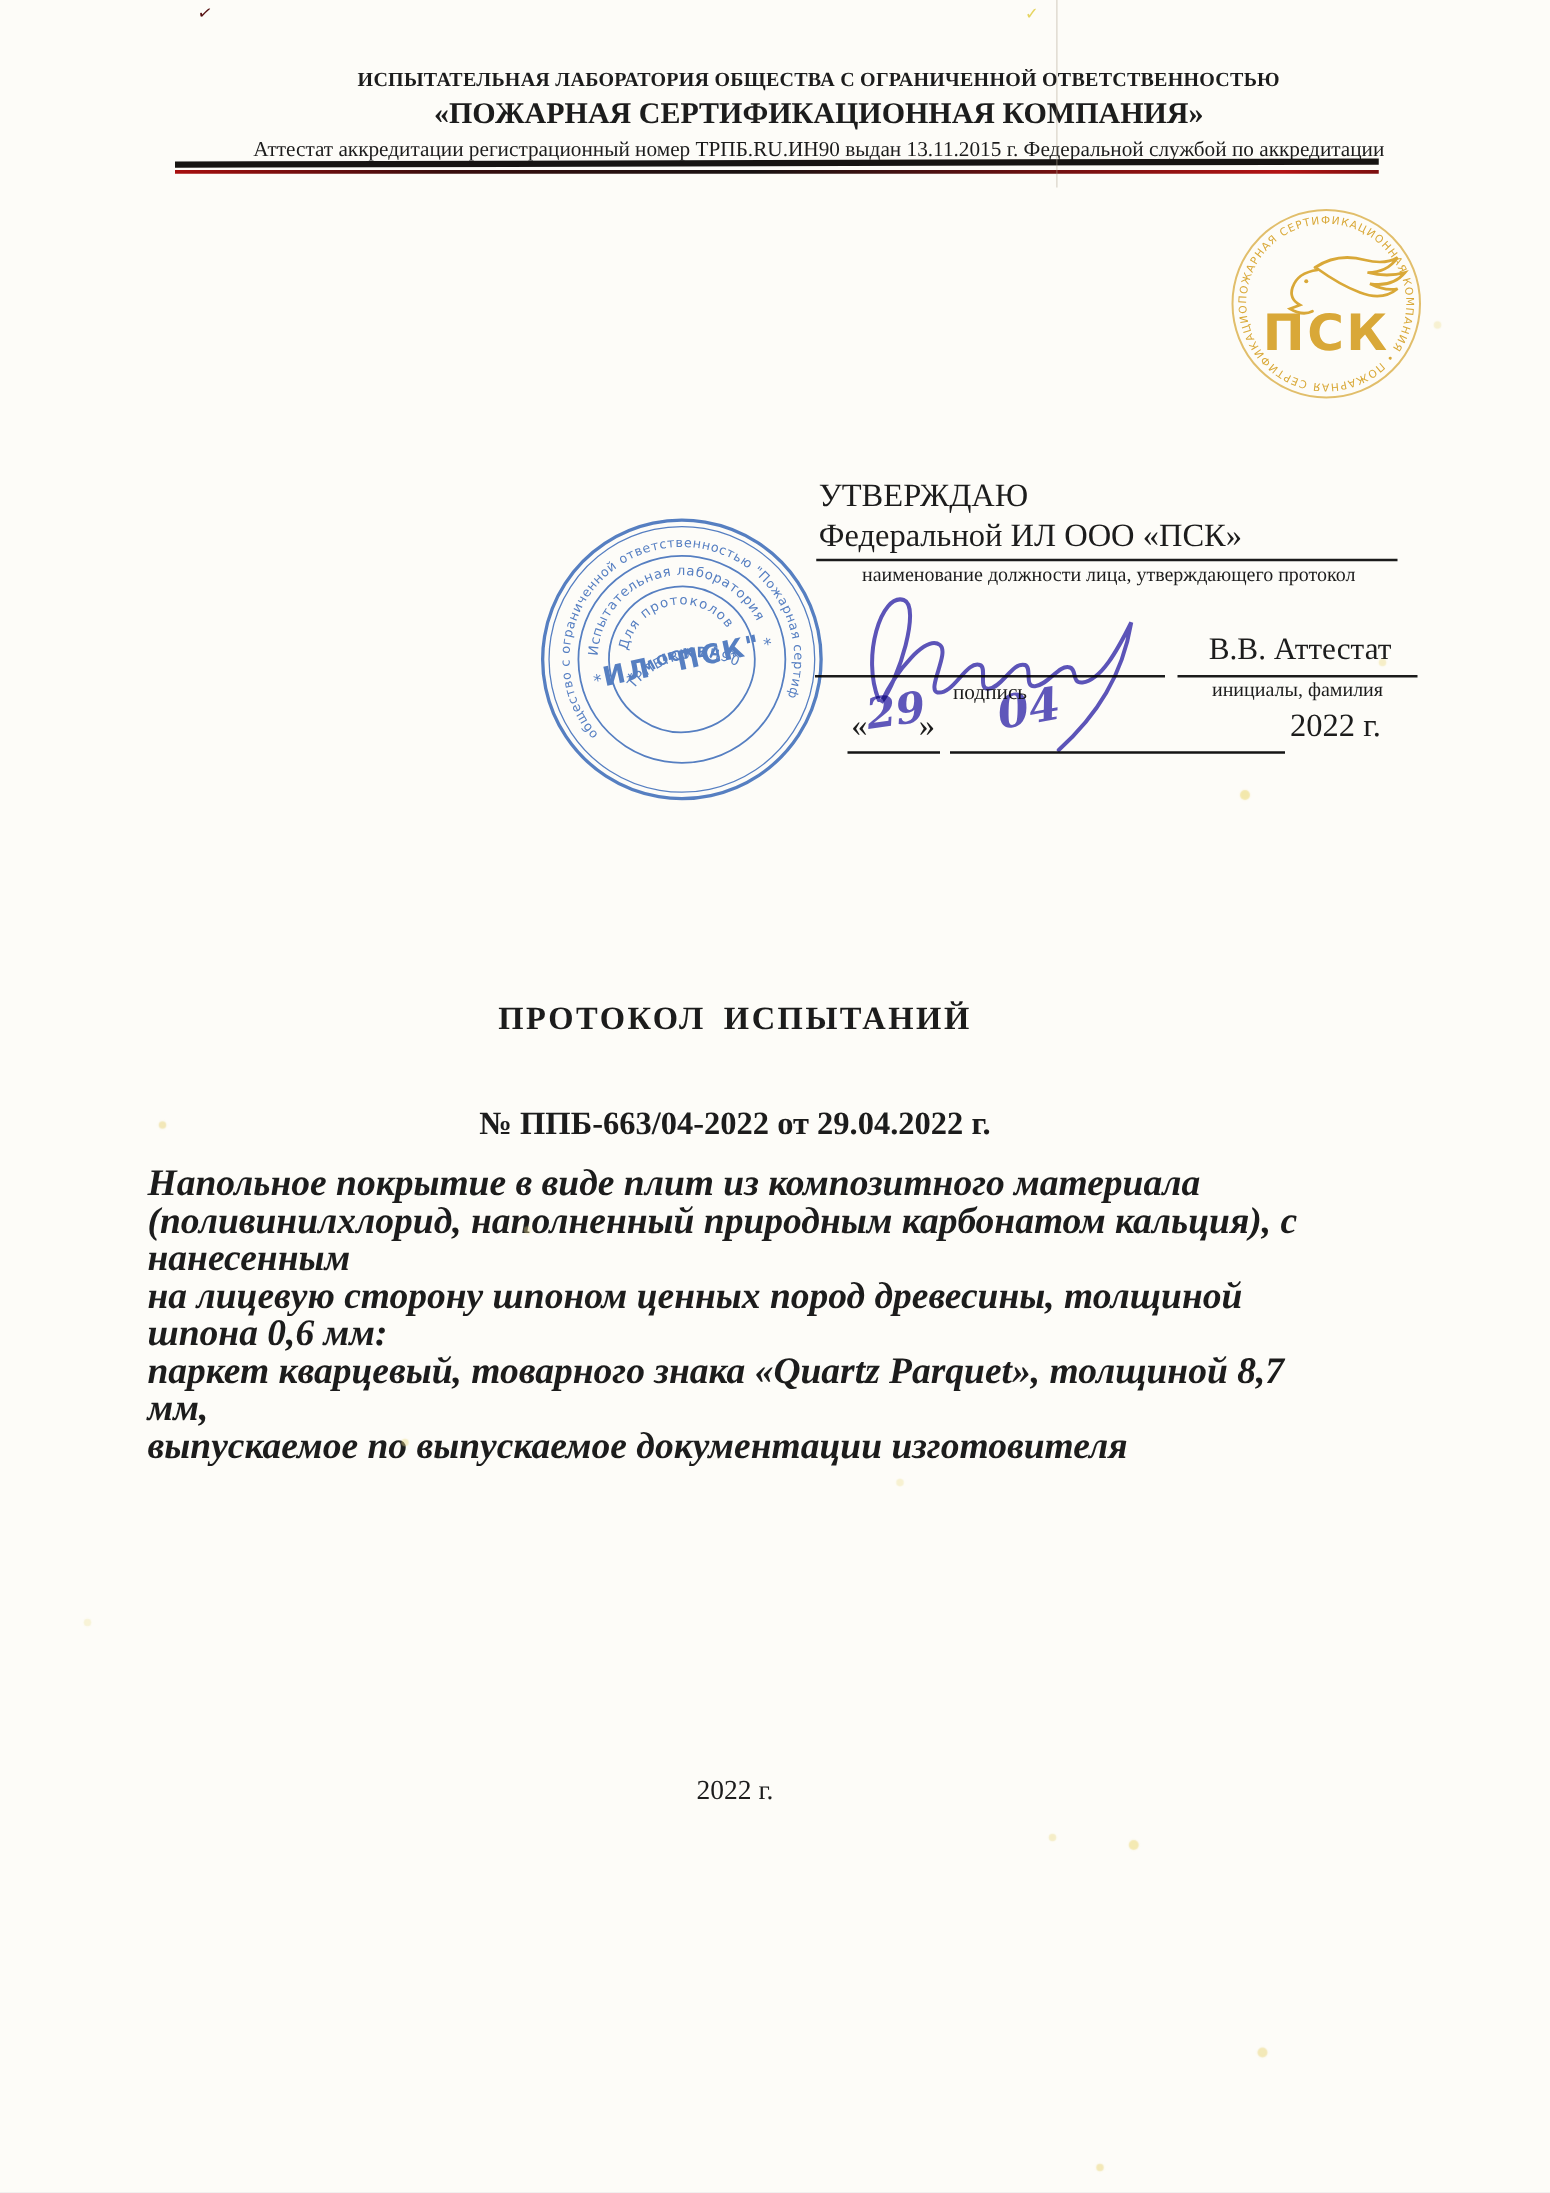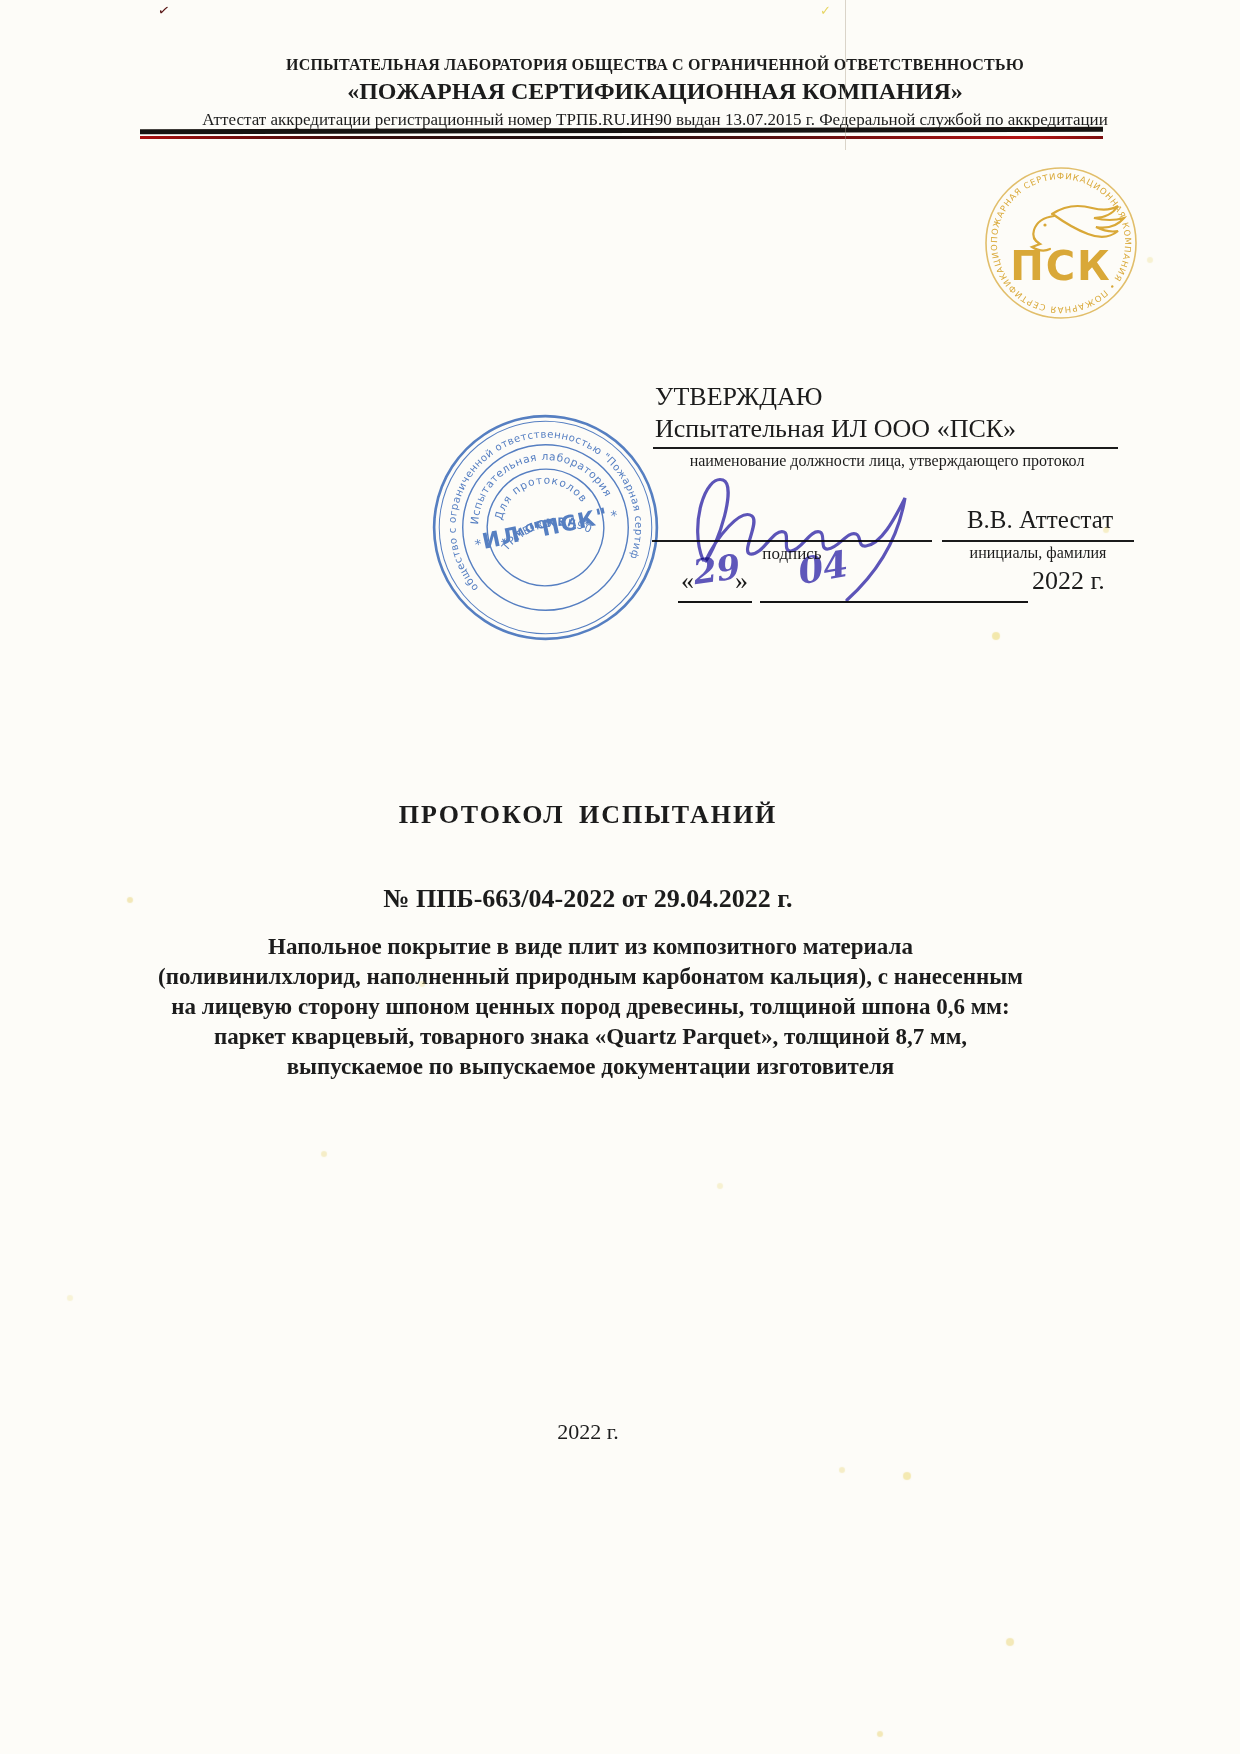--- a/index.html
+++ b/index.html
@@ -46,22 +46,22 @@
   
   .signature{position:absolute;left:635px;top:448px;width:330px;height:160px;z-index:6;
              mix-blend-mode:multiply;opacity:.92;}
   .blue-stamp{position:absolute;left:428px;top:410px;width:235px;height:235px;z-index:7;
               transform:rotate(-12deg);mix-blend-mode:multiply;opacity:.88;}
   
   .title{position:absolute;top:800px;left:0;width:1176px;text-align:center;
          font-size:26px;font-weight:bold;letter-spacing:2px;word-spacing:6px;}
   .protocol-number{position:absolute;top:868px;left:0;width:1176px;text-align:center;
          font-size:26px;font-weight:bold;margin-top:16px;}
-  .description{position:absolute;top:932px;left:118px;width:945px;text-align:center;
-         font-size:23px;font-weight:bold;line-height:30px;}
+  .description{position:absolute;top:932px;left:118px;width:945px;text-align:left;
+         font-size:30px;font-weight:bold;font-style:italic;line-height:30px;}
   
   .footer{position:absolute;top:1416px;left:0;width:1176px;text-align:center;font-size:22px;line-height:1.45;}
   
   .fold-line{position:absolute;left:845px;top:0;width:1px;height:150px;background:rgba(175,165,145,.45);}
   .mark-dark{position:absolute;left:158px;top:2px;font-size:14px;color:#551010;transform:rotate(10deg);}
   .mark-yellow{position:absolute;left:820px;top:3px;font-size:13px;color:#e3cf49;opacity:.85;}
   .speckles{position:absolute;left:0;top:0;width:4px;height:4px;border-radius:50%;background:transparent;
     box-shadow:
       128px 898px 1px 1px rgba(232,212,120,.5),
       322px 1152px 1px 1px rgba(236,220,140,.45),
@@ -78,21 +78,21 @@
   svg text{font-family:"DejaVu Sans",sans-serif;}
 </style>
 </head>
 <body>
 
 <div id="page">
 
   <div class="header">
     <div class="h1">ИСПЫТАТЕЛЬНАЯ ЛАБОРАТОРИЯ ОБЩЕСТВА С ОГРАНИЧЕННОЙ ОТВЕТСТВЕННОСТЬЮ</div>
     <div class="h2">«ПОЖАРНАЯ СЕРТИФИКАЦИОННАЯ КОМПАНИЯ»</div>
-    <div class="h3">Аттестат аккредитации регистрационный номер ТРПБ.RU.ИН90 выдан 13.07.2015 г. Федеральной службой по аккредитации</div>
+    <div class="h3">Аттестат аккредитации регистрационный номер ТРПБ.RU.ИН90 выдан 13.11.2015 г. Федеральной службой по аккредитации</div>
   </div>
   <div class="rule1"></div>
   <div class="rule2"></div>
 
   <div class="gold-seal">
     <svg width="170" height="170" viewBox="0 0 170 170">
       <defs>
         <path id="gp-ring" d="M21,85 A64,64 0 1 1 149,85 A64,64 0 1 1 21,85"></path>
       </defs>
       <circle cx="85" cy="85" r="75" fill="none" stroke="#E2BE66" stroke-width="1.6"></circle>
@@ -102,21 +102,21 @@
       <g stroke="#D9A62E" stroke-width="2.2" fill="none" stroke-linecap="round">
         <path d="M78,58 q-16,2 -20,14 q-3,9 6,14 l-8,3 q10,6 18,2"></path>
         <path d="M76,56 q18,-12 40,-6 q16,4 26,-2 q-8,12 -24,12 q16,4 30,0 q-10,12 -28,9 q12,6 22,4 q-12,10 -30,3 q-16,-6 -34,-19"></path>
         <circle cx="69" cy="67" r="1.6" fill="#D9A62E" stroke="none"></circle>
       </g>
       <text x="85" y="122" text-anchor="middle" font-size="40" font-weight="bold" letter-spacing="2" fill="#D9A62E">ПСК</text>
     </svg>
   </div>
 
   <div class="approve-label">УТВЕРЖДАЮ</div>
-  <div class="position-line">Испытательная ИЛ ООО «ПСК»</div>
+  <div class="position-line">Федеральной ИЛ ООО «ПСК»</div>
   <div class="position-underline"></div>
   <div class="caption caption-position">наименование должности лица, утверждающего протокол</div>
 
   <div class="sig-underline"></div>
   <div class="caption caption-sign">подпись</div>
 
   <div class="approver-name">В.В. Аттестат</div>
   <div class="name-underline"></div>
   <div class="caption caption-name">инициалы, фамилия</div>
 

